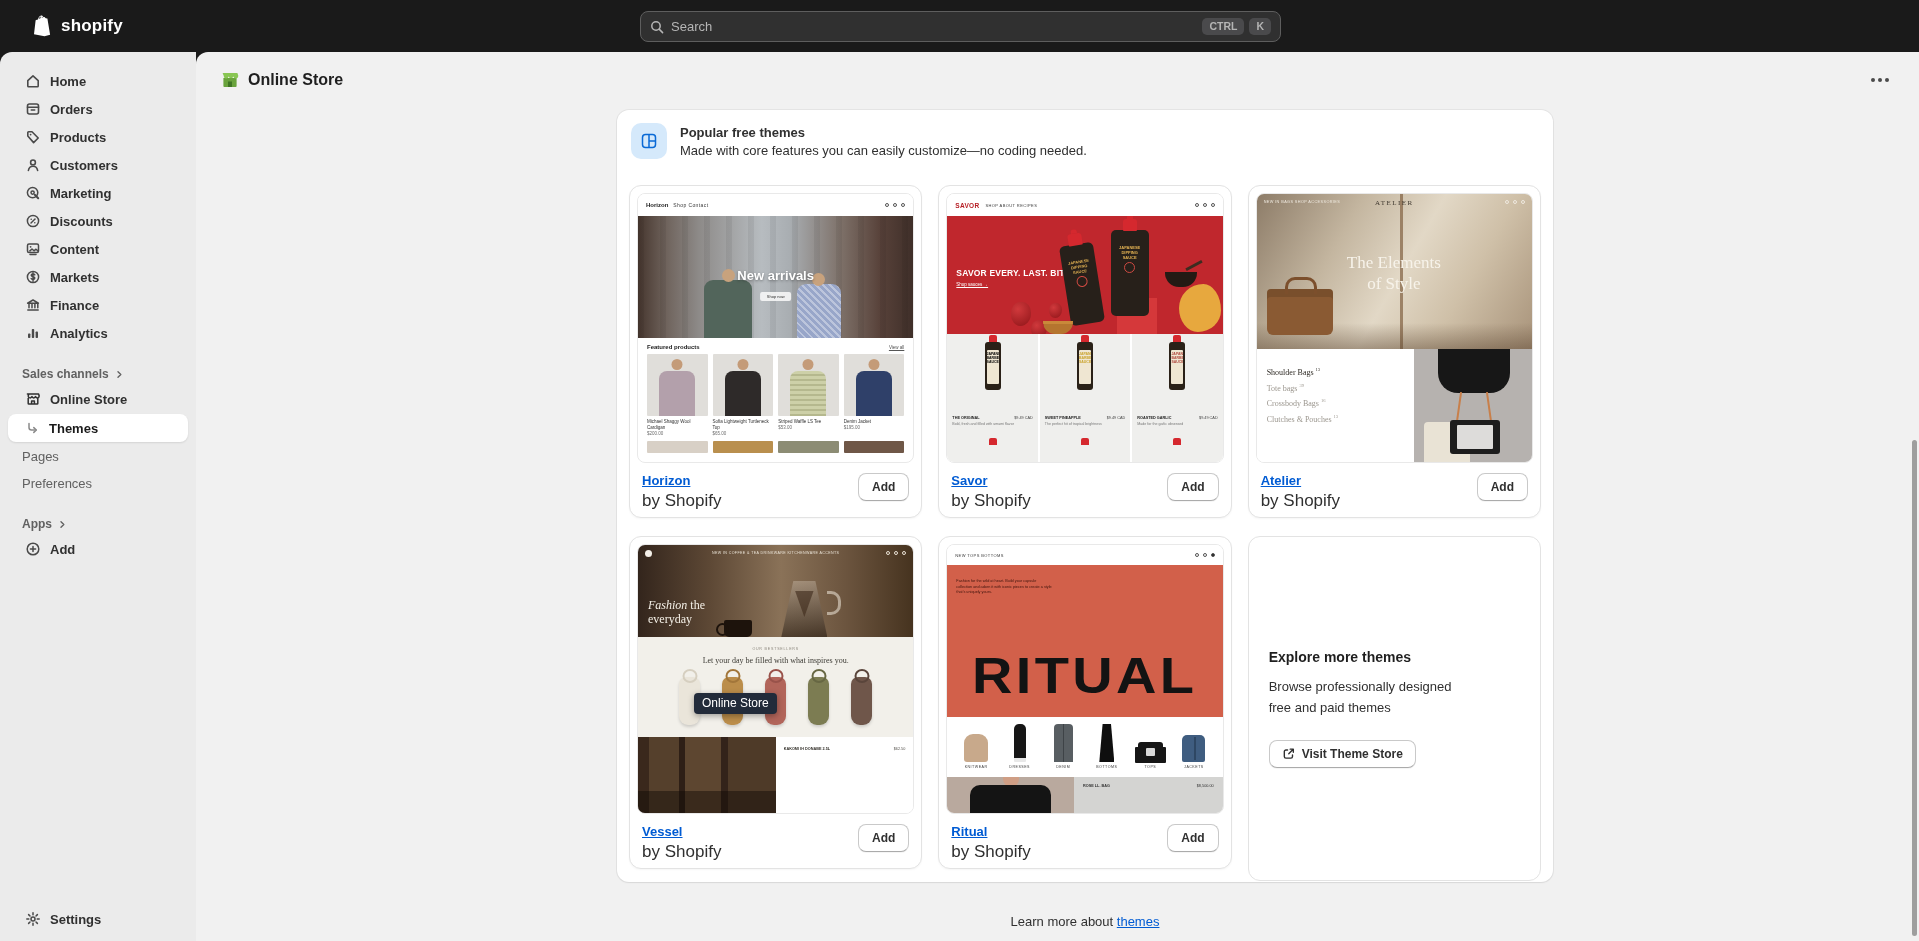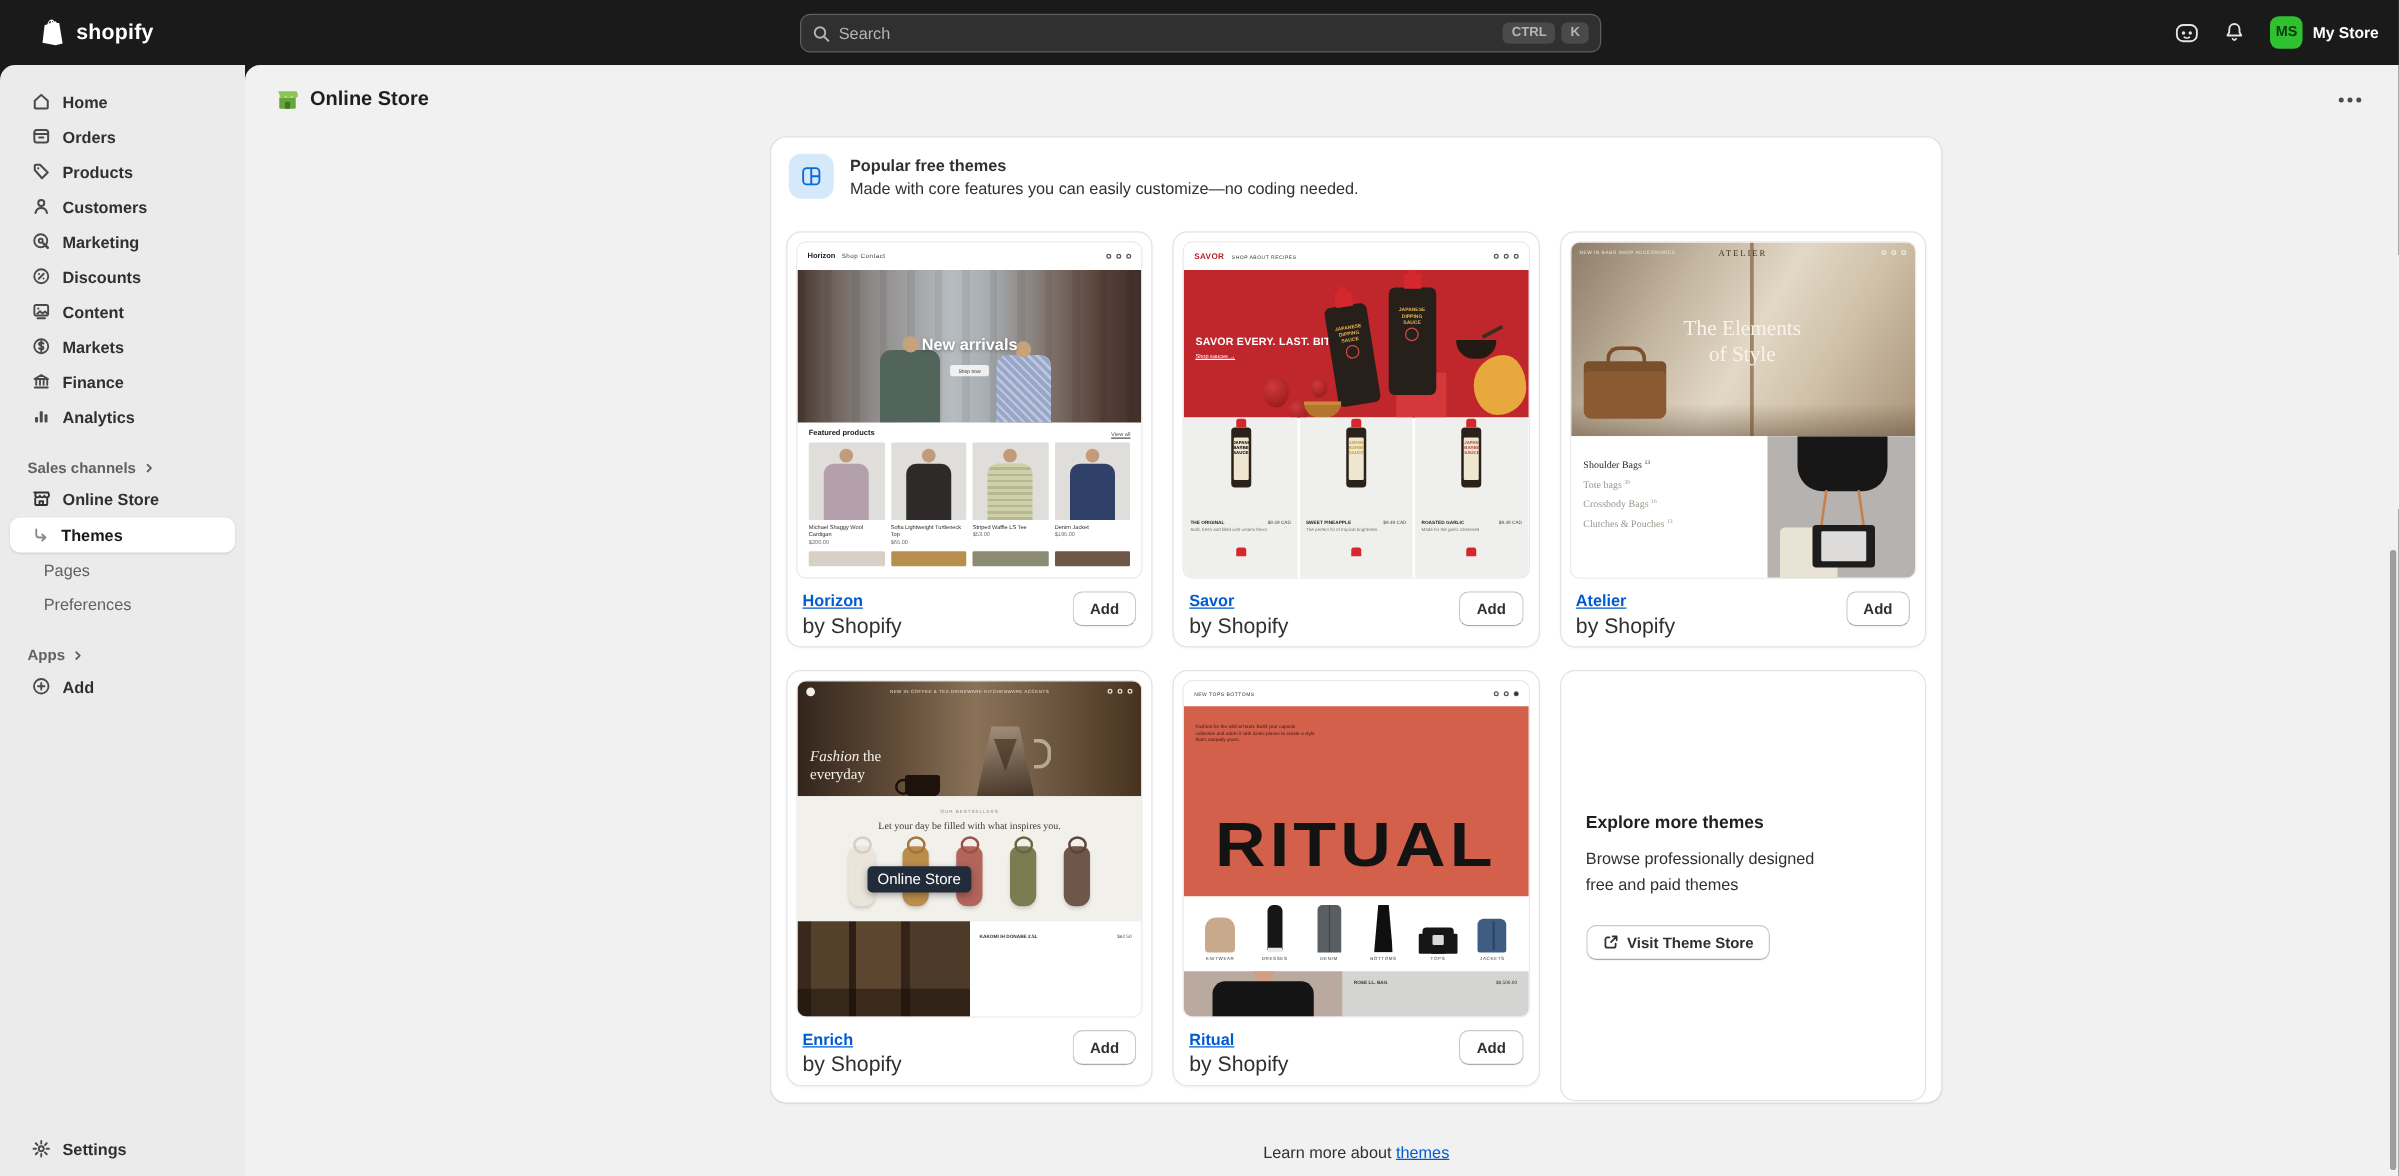--- a/index.html
+++ b/index.html
@@ -53,21 +53,21 @@
     height:22px; margin-top:16px; display:flex; align-items:center; gap:6px;
     padding-left:22px; font-size:12px; font-weight:600; color:#616161; cursor:pointer;
   }
   .s-sel {
     margin:1px 8px; height:28px; display:flex; align-items:center; gap:9px;
     padding-left:17px; background:#fff; border-radius:8px;
     box-shadow:0 1px 2px rgba(0,0,0,.10); font-size:13px; font-weight:700; color:#1a1a1a;
     cursor:pointer;
   }
   .s-sub {
-    height:27px; display:flex; align-items:center; padding-left:35px;
+    height:27px; display:flex; align-items:center; padding-left:22px;
     font-size:13px; font-weight:500; color:#616161; cursor:pointer;text-align:center;
   }
   .s-bottom { position:absolute; left:0; right:0; bottom:8px; }
 
   
   main { flex:1; background:#f1f1f1; border-top-left-radius:12px; position:relative; }
   .page-head { position:absolute; top:0; left:0; right:0; height:56px; display:flex; align-items:center; padding:0 24px; }
   .page-title { display:flex; align-items:center; gap:8px; font-size:16px; font-weight:700; color:#1f1f1f; }
   .dots { margin-left:auto; display:flex; gap:3px; padding:6px; cursor:pointer; }
   .dots i { width:4px; height:4px; border-radius:50%; background:#4a4a4a; }
@@ -318,40 +318,20 @@
           <path d="M9.4 9.4 12.6 12.6"></path>
       </svg>
     </span>
     <span class="search-ph">Search</span>
     <span class="kbd-group">
       <span class="kbd">CTRL</span>
       <span class="kbd">K</span>
     </span>
   </div>
 
-  <div class="top-right">
-    <span class="tb-icon">
-      <svg width="19" height="17" viewBox="0 0 19 17" fill="none" stroke="#e3e3e3" stroke-width="1.5">
-        <rect x="1.5" y="2" width="16" height="13" rx="5"></rect>
-        <circle cx="6.8" cy="8.4" r="1.4" fill="#e3e3e3" stroke="none"></circle>
-        <circle cx="12.2" cy="8.4" r="1.4" fill="#e3e3e3" stroke="none"></circle>
-        <path d="M7 11.6c1.6 1 3.4 1 5 0" stroke-width="1.2"></path>
-      </svg>
-    </span>
-    <span class="tb-icon">
-      <svg width="17" height="18" viewBox="0 0 17 18" fill="none" stroke="#e3e3e3" stroke-width="1.5" stroke-linecap="round" stroke-linejoin="round">
-        <path d="M8.5 2.2c-2.5 0-4.1 1.8-4.1 4.3v2.3L3 11.4h11l-1.4-2.6V6.5c0-2.5-1.6-4.3-4.1-4.3z"></path>
-        <path d="M7.1 14a1.5 1.5 0 0 0 2.8 0"></path>
-      </svg>
-    </span>
-    <span class="account">
-      <span class="avatar">MS</span>
-      <span class="store-name">My Store</span>
-    </span>
-  </div>
 </div>
 
 <div class="shell">
 
   <aside>
     <div class="s-item">
       <svg width="16" height="16" viewBox="0 0 16 16" fill="none" stroke="currentColor" stroke-width="1.6" stroke-linejoin="round">
           <path d="M2.8 7.6 8 2.9l5.2 4.7V13a.8.8 0 0 1-.8.8H3.6a.8.8 0 0 1-.8-.8V7.6z"></path>
         </svg>
       <span>Home</span>
@@ -743,21 +723,21 @@
                 <div class="vs-prow">
                   <span class="vs-pn">KAKOMI IH DONABE 2.5L</span>
                   <span class="vs-pp">$62.50</span>
                 </div>
               </div>
             </div>
             <div class="tooltip">Online Store</div>
           </div>
           <div class="meta">
             <div>
-              <div class="t-name">Enrich</div>
+              <div class="t-name">Vessel</div>
               <div class="t-by">by Shopify</div>
             </div>
             <button class="add-btn">Add</button>
           </div>
         </div>
 
         <div class="tcard">
           <div class="thumb">
             <div class="pv-hdr rt-hdr">
               <span class="pv-nav" style="font-size:4px">NEW   TOPS   BOTTOMS</span>

